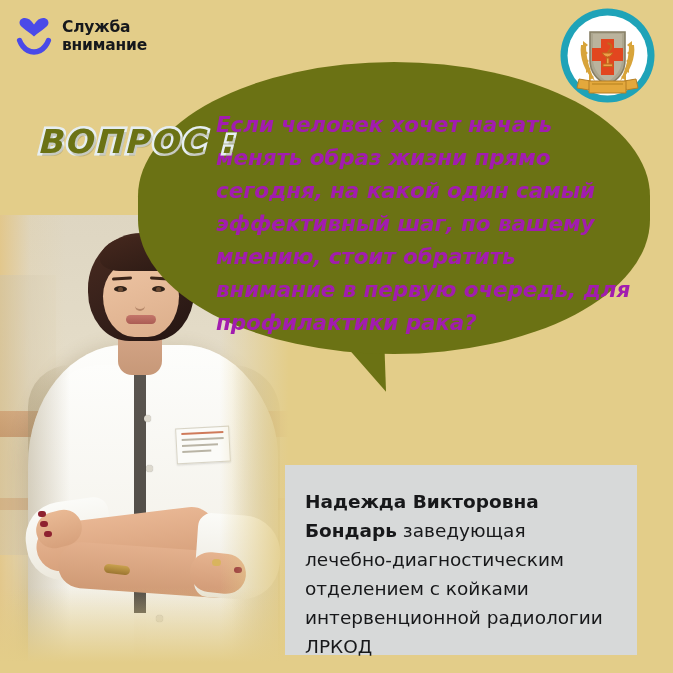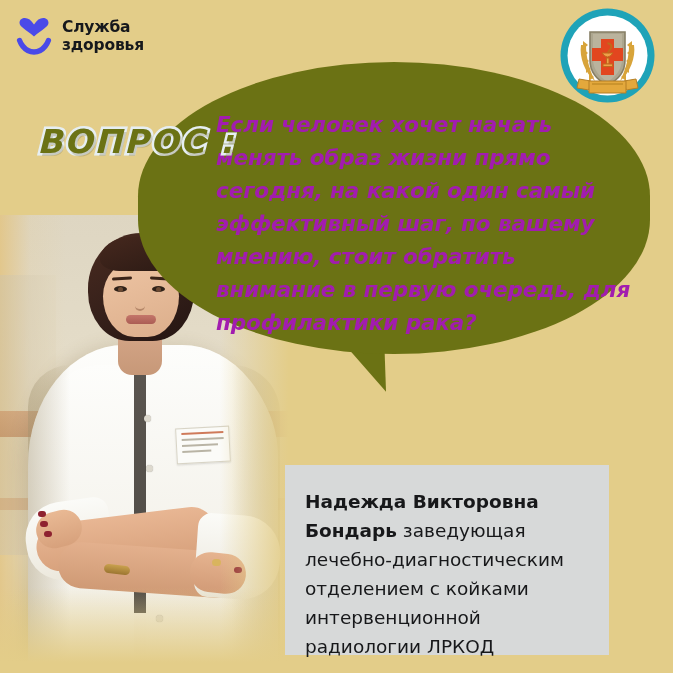--- a/index.html
+++ b/index.html
@@ -298,21 +298,21 @@
     top: 7px;
     width: 97px;
     height: 97px;
   }
 
   
   .name-card {
     position: absolute;
     left: 285px;
     top: 465px;
-    width: 324px;
+    width: 352px;
     height: 190px;
     background: #d7d9d9;
     padding: 22px 28px 0 20px;
     box-sizing: border-box;
   }
   .name-card p {
     margin: 0;
     font-family: "DejaVu Sans", sans-serif;
     font-size: 18.5px;
     line-height: 29px;
@@ -384,21 +384,21 @@
 
   <div class="vopros">ВОПРОС :</div>
 
   <div class="logo">
     <svg class="logo-mark" viewBox="0 0 36 38">
       <path d="M18 18.5 C10 11.5 3.5 9 3.5 4.8 C3.5 1.6 6.2 0 8.8 0 C12.2 0 15.2 2.2 18 6.4 C20.8 2.2 23.8 0 27.2 0 C29.8 0 32.5 1.6 32.5 4.8 C32.5 9 26 11.5 18 18.5 Z" fill="#4a4ae8"></path>
       <path d="M3.6 22.5 C3.6 22.5 7.5 34 18 34 C28.5 34 32.4 22.5 32.4 22.5" stroke="#4a4ae8" stroke-width="5.4" fill="none" stroke-linecap="round"></path>
     </svg>
     <div class="logo-text">
       <div>Служба</div>
-      <div>здоровья</div>
+      <div>внимание</div>
     </div>
   </div>
 
   <svg class="emblem" viewBox="0 0 97 97">
     <circle cx="48.5" cy="48.5" r="47" fill="#1fa3b8"></circle>
     <circle cx="48.5" cy="48.5" r="40" fill="#ffffff"></circle>
 
     <g fill="#d8a43a">
       <path d="M22 38 C20 50 26 66 36 74 C30 62 27 50 27 38 Z"></path>
       <path d="M24 34 l5 4 -5 4 z"></path>

